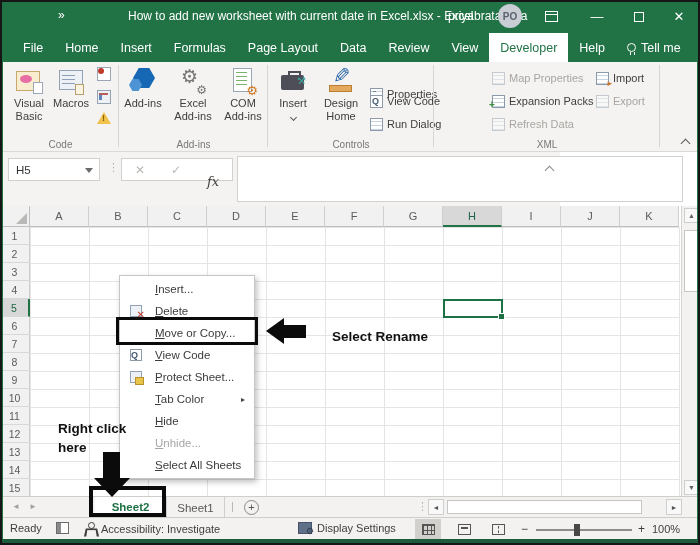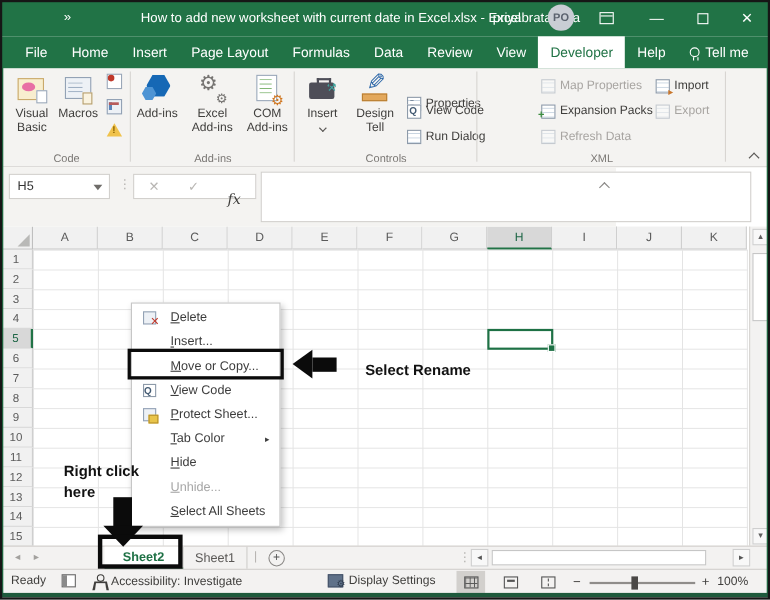--- a/index.html
+++ b/index.html
@@ -192,24 +192,24 @@
       <span class="rtab">
         <span>File</span>
       </span>
       <span class="rtab">
         <span>Home</span>
       </span>
       <span class="rtab">
         <span>Insert</span>
       </span>
       <span class="rtab">
+        <span>Formulas</span>
+      </span>
+      <span class="rtab">
         <span>Page Layout</span>
-      </span>
-      <span class="rtab">
-        <span>Formulas</span>
       </span>
       <span class="rtab">
         <span>Data</span>
       </span>
       <span class="rtab">
         <span>Review</span>
       </span>
       <span class="rtab">
         <span>View</span>
       </span>
@@ -275,21 +275,21 @@
         <div class="bigicon ic-case">
             <span class="tool">⚒</span>
           </div>
         <div>Insert</div>
         <span class="chev-dn"></span>
       </div>
       <div class="bigbtn" style="left:46px; width:50px;">
         <div class="bigicon ic-design">
             <span class="pencil">✎</span>
           </div>
-        <div>Design Tell</div>
+        <div>Design Home</div>
       </div>
       <div class="smallbtn" style="left:100px; top:24px;text-align:center;">
         <span class="mi13 lines"><span class="dotrow"></span></span>
         <span>Properties</span>
       </div>
       <div class="smallbtn" style="left:100px; top:31px;">
         <span class="mi13">
             <span class="mini-q">Q</span>
           </span>
         <span>View Code</span>
@@ -431,25 +431,25 @@
       </span>
     <span class="zoom-minus" style="left:521px;">−</span>
     <span class="zoom-track"></span>
     <span class="zoom-thumb"></span>
     <span class="zoom-plus" style="left:638px;">+</span>
     <span class="zoom-pct">100%</span>
   </div>
 
   <div class="ctxmenu" id="ctx-menu">
       <div class="mi">
+        <span><u>I</u>nsert...</span>
+      </div>
+      <div class="mi">
         <span class="mic ic-del-t"></span>
         <span><u>D</u>elete</span>
-      </div>
-      <div class="mi">
-        <span><u>I</u>nsert...</span>
       </div>
       <div class="mi">
         <span><u>M</u>ove or Copy...</span>
       </div>
       <div class="mi">
         <span class="mic ic-vc"></span>
         <span><u>V</u>iew Code</span>
       </div>
       <div class="mi">
         <span class="mic ic-ps"></span>

